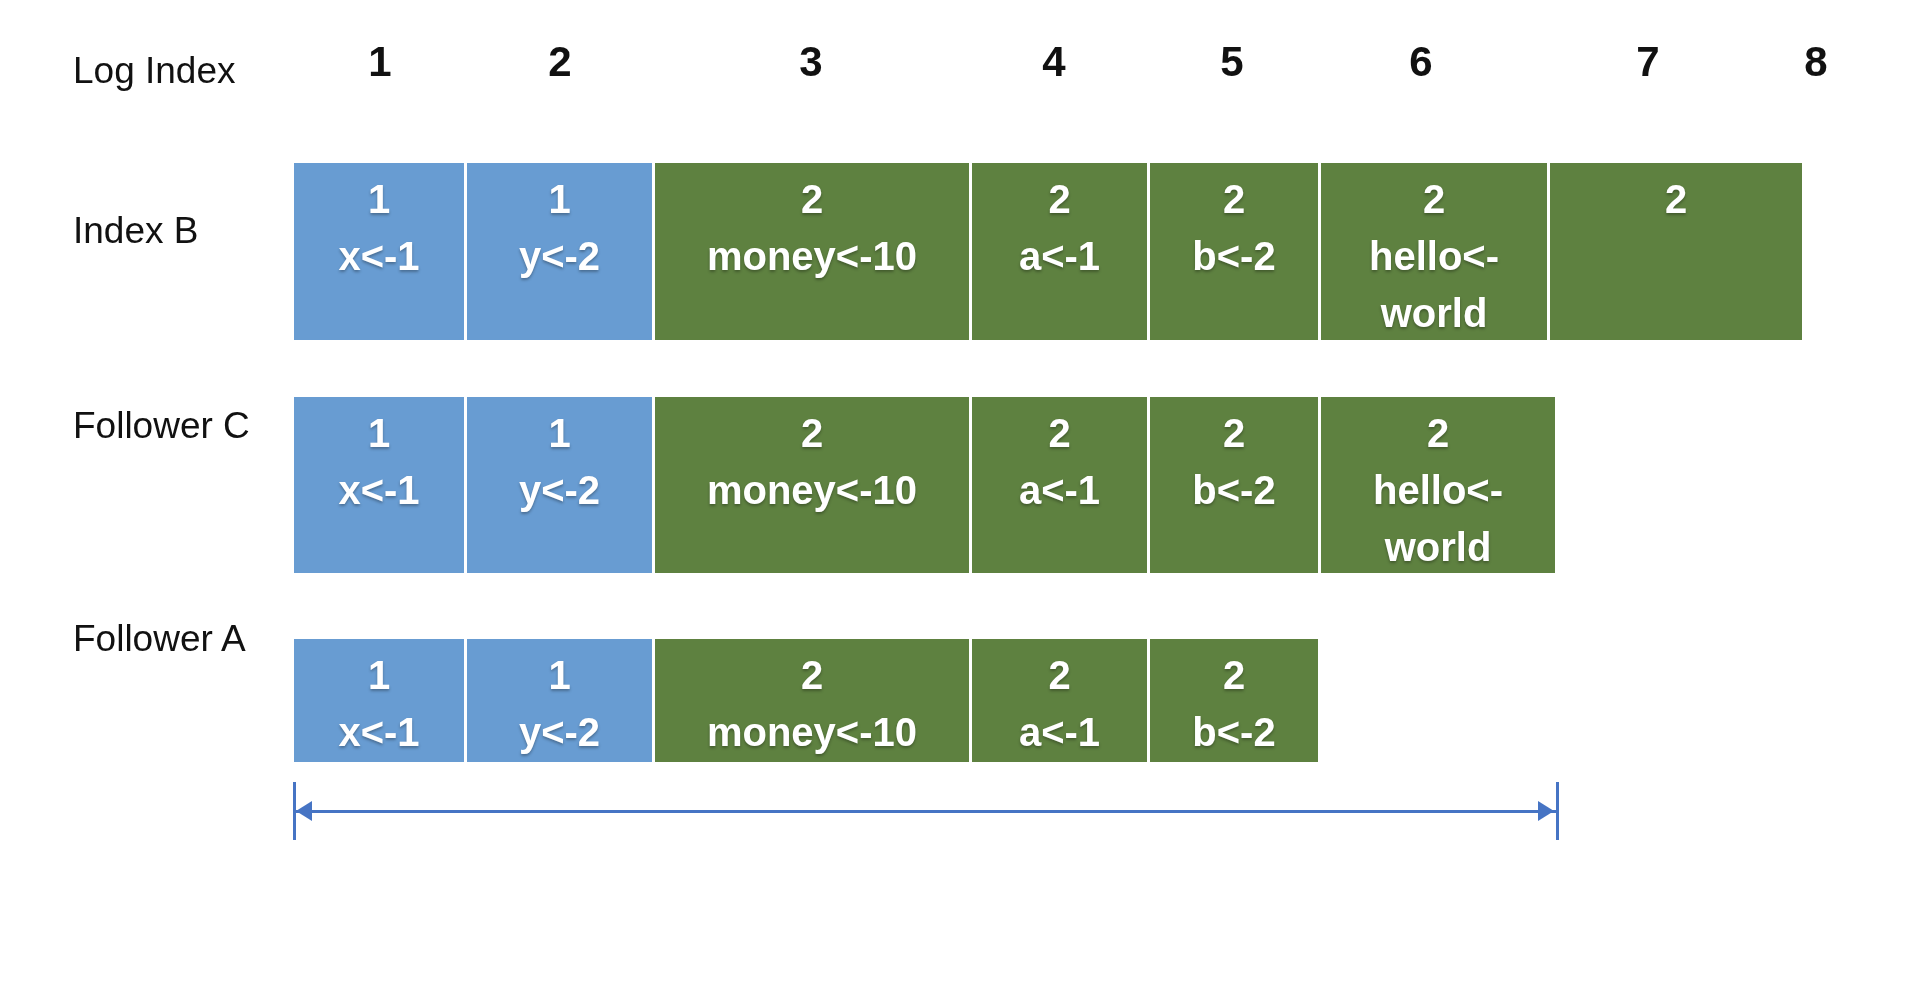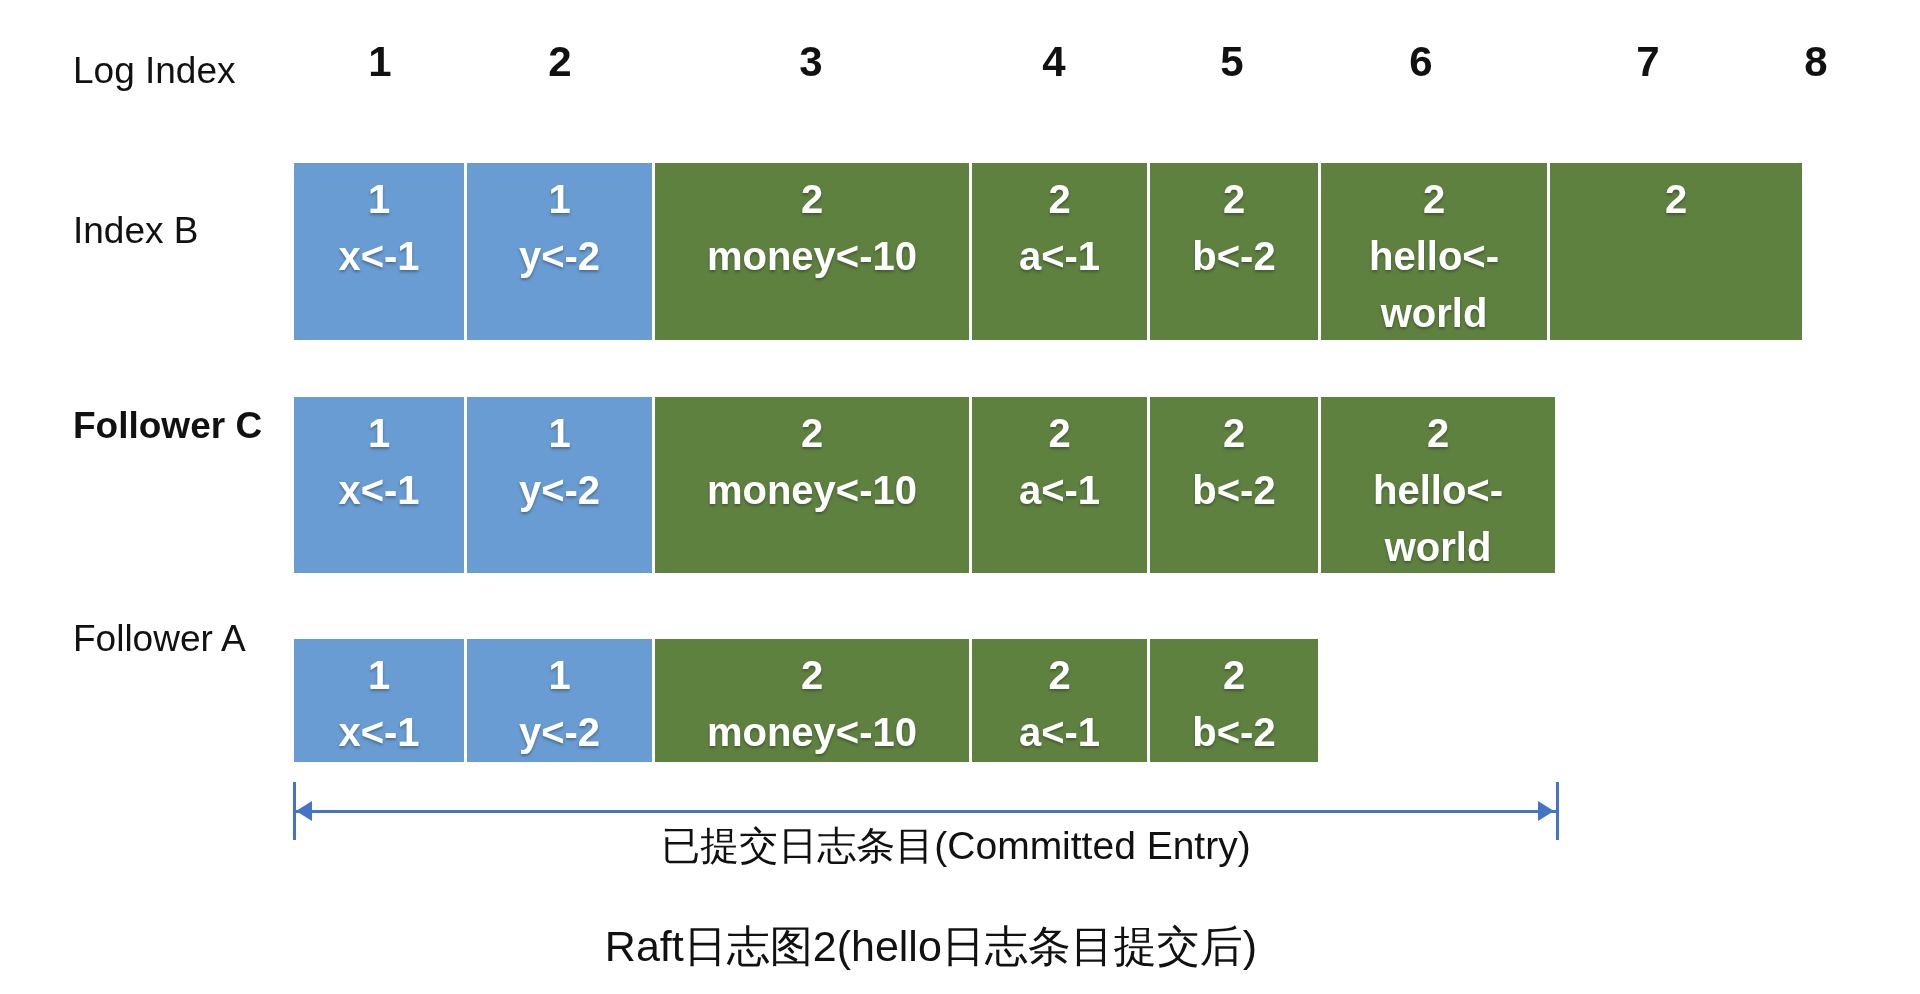--- a/index.html
+++ b/index.html
@@ -131,21 +131,21 @@
         <div class="entry-line" style="color: rgb(255, 255, 255);">b&lt;-2</div>
       </div>
       <div class="entry" style="left: 1321px; top: 163px; width: 226px; height: 177px; background: rgb(94, 129, 64);">
         <div class="entry-line" style="color: rgb(255, 255, 255);">2</div>
         <div class="entry-line" style="color: rgb(255, 255, 255);">hello&lt;-</div>
         <div class="entry-line" style="color: rgb(255, 255, 255);">world</div>
       </div>
       <div class="entry" style="left: 1550px; top: 163px; width: 252px; height: 177px; background: rgb(94, 129, 64);">
         <div class="entry-line" style="color: rgb(255, 255, 255);">2</div>
       </div>
-      <div class="row-label" style="top: 404px; font-weight: bold;">Follower C</div>
+      <div class="row-label" style="top: 404px;">Follower C</div>
       <div class="entry" style="left: 294px; top: 397px; width: 170px; height: 176px; background: rgb(104, 156, 210);">
         <div class="entry-line" style="color: rgb(255, 255, 255);">1</div>
         <div class="entry-line" style="color: rgb(255, 255, 255);">x&lt;-1</div>
       </div>
       <div class="entry" style="left: 467px; top: 397px; width: 185px; height: 176px; background: rgb(104, 156, 210);">
         <div class="entry-line" style="color: rgb(255, 255, 255);">1</div>
         <div class="entry-line" style="color: rgb(255, 255, 255);">y&lt;-2</div>
       </div>
       <div class="entry" style="left: 655px; top: 397px; width: 314px; height: 176px; background: rgb(94, 129, 64);">
         <div class="entry-line" style="color: rgb(255, 255, 255);">2</div>
@@ -188,17 +188,15 @@
     </div>
 
   <div id="arrow">
       <div class="arrow-line" style="left: 294px; width: 1264px; top: 810px; background: rgb(70, 116, 196);"></div>
       <div class="arrow-tick" style="left: 293px; top: 782px; background: rgb(70, 116, 196);"></div>
       <div class="arrow-tick" style="left: 1556px; top: 782px; background: rgb(70, 116, 196);"></div>
       <div class="arrow-head" style="left: 296px; top: 801px; border-right: 16px solid rgb(70, 116, 196);"></div>
       <div class="arrow-head" style="left: 1538px; top: 801px; border-left: 16px solid rgb(70, 116, 196);"></div>
     </div>
 
-  <div class="committed-label">已提交日志条目(Committed Entry)</div>
-
-  <div class="caption">Raft日志图2(hello日志条目提交后)</div>
+
 
 </div>
 
 </body></html>

